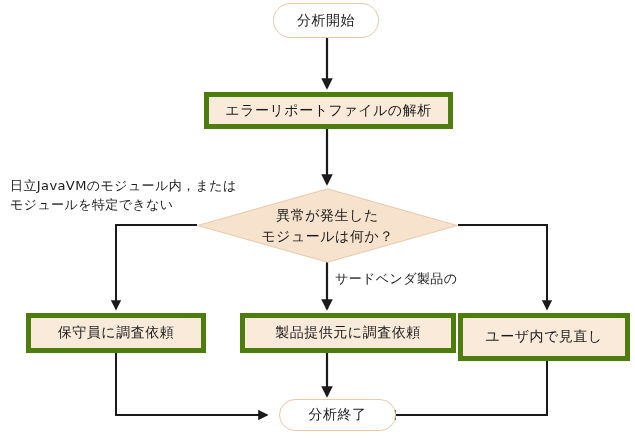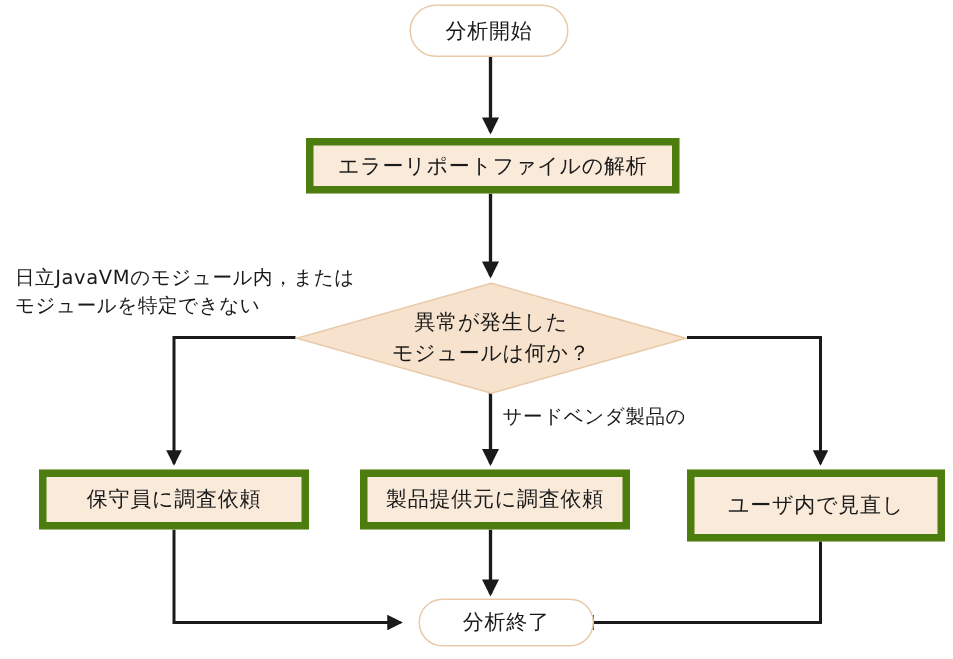--- a/index.html
+++ b/index.html
@@ -136,21 +136,21 @@
 
 
   <div class="edge-label" style="left:335px; top:270px;">
     <div>サードベンダ製品の</div>
   </div>
 
   <div class="node process" style="left:26px; top:313px; width:180px; height:40px;">
     <span>保守員に調査依頼</span>
   </div>
 
-  <div class="node process" style="left:240px; top:313px; width:180px; height:40px;text-align:right;">
+  <div class="node process" style="left:240px; top:313px; width:216px; height:40px;text-align:right;">
     <span>製品提供元に調査依頼</span>
   </div>
 
   <div class="node process" style="left:458px; top:313px; width:172px; height:48px;">
     <span>ユーザ内で見直し</span>
   </div>
 
   <div class="node terminator" style="left:279px; top:399px; width:117px; height:32px;">
     <span>分析終了</span>
   </div>

